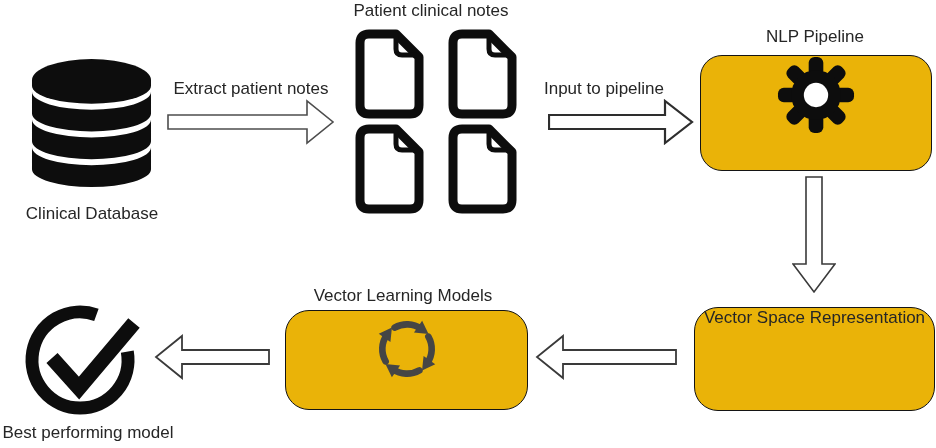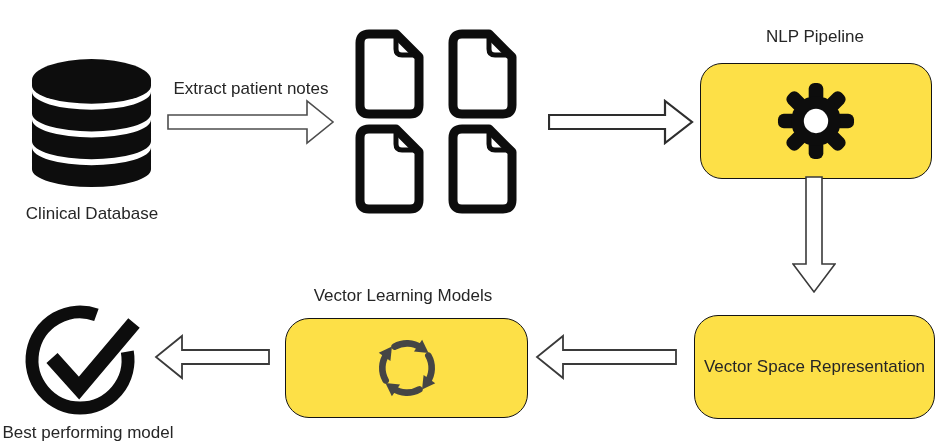--- a/index.html
+++ b/index.html
@@ -1,20 +1,20 @@
 <!DOCTYPE html>
 <html><head>
 <meta charset="utf-8">
 <style>
   html,body{margin:0;padding:0;background:#fff;}
   .canvas{position:relative;width:936px;height:448px;background:#fff;overflow:hidden;
           font-family:"Liberation Sans",sans-serif;}
   .label{position:absolute;font-size:17px;line-height:1.15;color:#262626;text-align:center;white-space:nowrap;}
-  .box{position:absolute;background:#fde047;border:1.8px solid #141414;border-radius:22px;
-       display:flex;align-items:center;justify-content:center;margin-top:8px;}
+  .box{position:absolute;background:#eab308;border:1.8px solid #141414;border-radius:22px;
+       display:flex;align-items:flex-start;justify-content:center;}
   .abs{position:absolute;}
 </style>
 </head>
 <body>
 
 <div class="canvas">
 
   <svg class="abs" style="left:31px;top:56px;" width="121" height="139" viewBox="0 0 122 140">
     <g fill="#0d0d0d">
       <path d="M1,24 A60,21 0 0 1 121,24 L121,30 A60,18 0 0 1 1,30 Z"></path>
@@ -23,38 +23,40 @@
       <path d="M1,92 A60,18 0 0 0 121,92 L121,114 A60,18 0 0 1 1,114 Z"></path>
     </g>
   </svg>
   <div class="label" style="left:2px;top:204px;width:180px;">Clinical Database</div>
 
   <div class="label" style="left:161px;top:79px;width:180px;">Extract patient notes</div>
   <svg class="abs" style="left:167px;top:98px;" width="168" height="48" viewBox="0 0 168 48">
     <polygon points="1,17 140,17 140,3 166,24 140,45 140,31 1,31" fill="#ffffff" stroke="#4d4d4d" stroke-width="1.6"></polygon>
   </svg>
 
+  <div class="label" style="left:331px;top:1px;width:200px;">Patient clinical notes</div>
 
   <svg class="abs" style="left:351px;top:27px;" width="77" height="94" viewBox="0 0 77 94">
     <path d="M45,7 H18 Q9,7 9,16 V78 Q9,87 18,87 H59 Q68,87 68,78 V30 Z" fill="#fff" stroke="#0d0d0d" stroke-width="9" stroke-linejoin="round"></path>
     <path d="M45,9 V22 Q45,28 51,28 H66" fill="none" stroke="#0d0d0d" stroke-width="5" stroke-linejoin="round"></path>
   </svg>
   <svg class="abs" style="left:444px;top:27px;" width="77" height="94" viewBox="0 0 77 94">
     <path d="M45,7 H18 Q9,7 9,16 V78 Q9,87 18,87 H59 Q68,87 68,78 V30 Z" fill="#fff" stroke="#0d0d0d" stroke-width="9" stroke-linejoin="round"></path>
     <path d="M45,9 V22 Q45,28 51,28 H66" fill="none" stroke="#0d0d0d" stroke-width="5" stroke-linejoin="round"></path>
   </svg>
   <svg class="abs" style="left:351px;top:122px;" width="77" height="94" viewBox="0 0 77 94">
     <path d="M45,7 H18 Q9,7 9,16 V78 Q9,87 18,87 H59 Q68,87 68,78 V30 Z" fill="#fff" stroke="#0d0d0d" stroke-width="9" stroke-linejoin="round"></path>
     <path d="M45,9 V22 Q45,28 51,28 H66" fill="none" stroke="#0d0d0d" stroke-width="5" stroke-linejoin="round"></path>
   </svg>
   <svg class="abs" style="left:444px;top:122px;" width="77" height="94" viewBox="0 0 77 94">
     <path d="M45,7 H18 Q9,7 9,16 V78 Q9,87 18,87 H59 Q68,87 68,78 V30 Z" fill="#fff" stroke="#0d0d0d" stroke-width="9" stroke-linejoin="round"></path>
     <path d="M45,9 V22 Q45,28 51,28 H66" fill="none" stroke="#0d0d0d" stroke-width="5" stroke-linejoin="round"></path>
   </svg>
 
+  <div class="label" style="left:514px;top:79px;width:180px;">Input to pipeline</div>
   <svg class="abs" style="left:548px;top:98px;" width="146" height="48" viewBox="0 0 146 48">
     <polygon points="1,17 117,17 117,3 144,24 117,45 117,31 1,31" fill="#ffffff" stroke="#2e2e2e" stroke-width="2.2"></polygon>
   </svg>
 
   <div class="label" style="left:725px;top:27px;width:180px;">NLP Pipeline</div>
   <div class="box" style="left:700px;top:55px;width:230px;height:114px;">
     <svg width="78" height="78" viewBox="0 0 80 80">
       <g fill="#0d0d0d">
         <rect x="32.5" y="1" width="15" height="20" rx="6"></rect>
         <rect x="32.5" y="1" width="15" height="20" rx="6" transform="rotate(45 40 40)"></rect>

